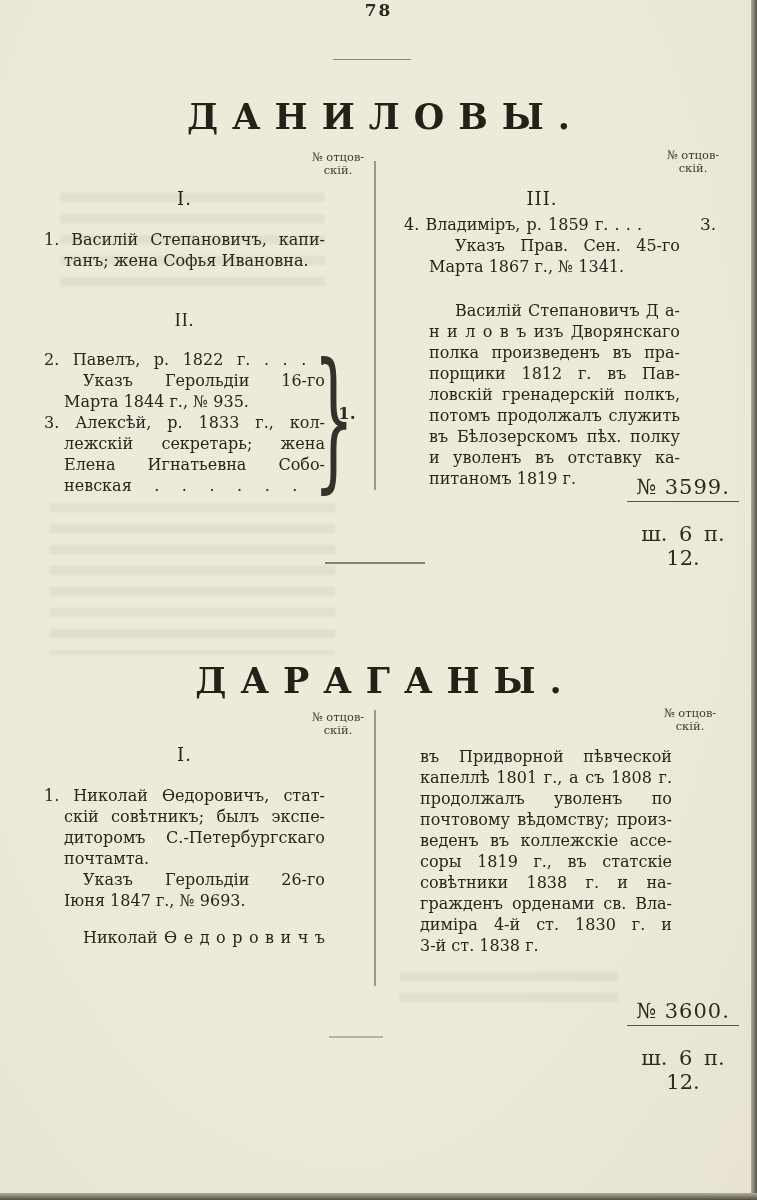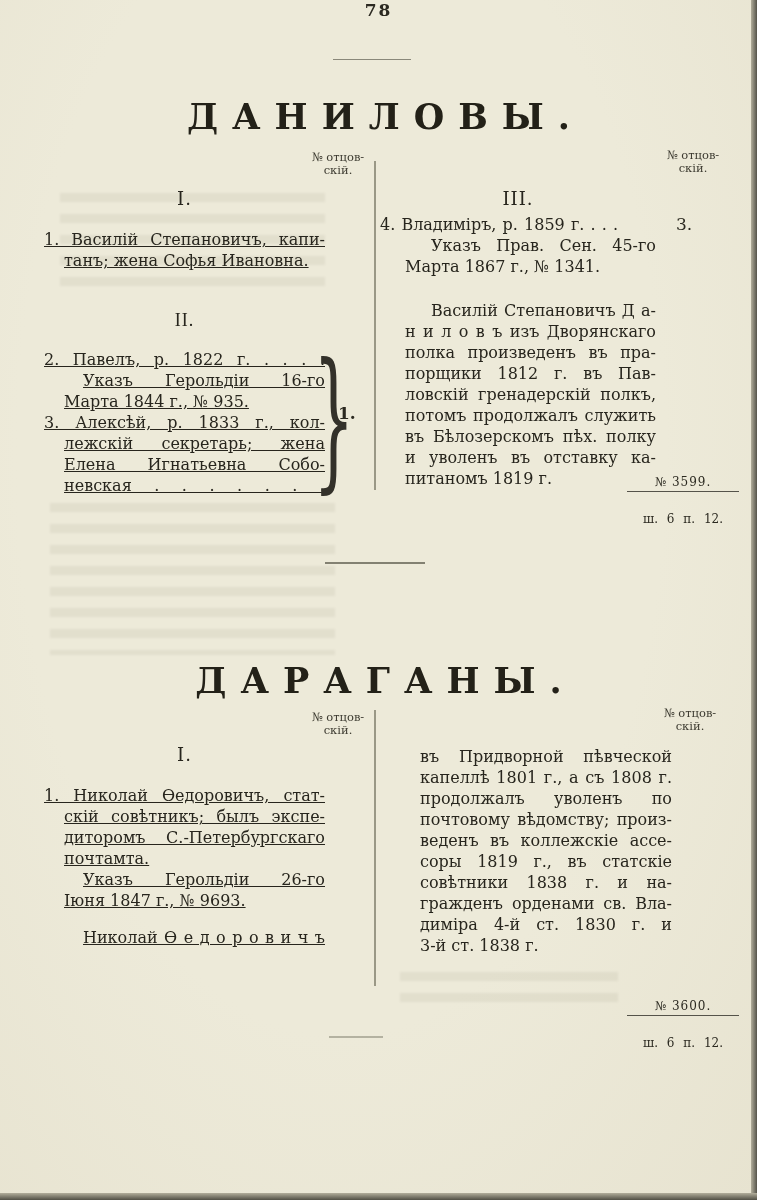--- a/index.html
+++ b/index.html
@@ -22,39 +22,39 @@
   .famtitle{left:0;right:0;text-align:center;font-size:35px;font-weight:bold;
     letter-spacing:14px;text-indent:14px;color:#232118;}
   .gut-label{width:62px;font-size:11.5px;line-height:13px;text-align:center;color:#3c3a30;}
   .vrule{left:374px;width:2px;background:#62604f;opacity:.6;}
   .divider{height:2px;background:#5f5d4f;opacity:.75;}
   .divider.faint{height:1.5px;background:#8e8c7c;opacity:.6;}
   
   .col{font-size:16px;line-height:21px;}
   .roman{font-size:18px;line-height:22px;text-align:center;letter-spacing:1px;}
   .entry{position:relative;}
-  .pad20{padding-left:20px;text-decoration:underline;}
+  .pad20{padding-left:20px;}
   .pad24{padding-left:24px;}
   .pad25{padding-left:25px;}
   .ln{text-align:justify;text-align-last:justify;}
   .ln.nj{text-align-last:left;}
   .pad20 .ln.hang{text-indent:-20px;}
   .pad25 .ln.hang{text-indent:-25px;}
   .pad20 .ln.ind{text-indent:19px;}
   .pad25 .ln.ind{text-indent:26px;}
   .ln.pr{padding-right:38px;}
   .mb19{margin-bottom:19px;} .mb16{margin-bottom:18px;font-family:Liberation Serif, serif;} .mb4{margin-bottom:4px;}
   .mt38{margin-top:38px;} .mt23{margin-top:23px;} .mt16{margin-top:16px;}
   
   .brace{left:313px;top:340px;font-size:145px;line-height:150px;color:#33312a;
     transform:scale(0.45,1.05);transform-origin:left top;}
   .father{font-size:17px;font-weight:bold;color:#2b2920;}
   .father-inline{position:absolute;left:296px;top:0;font-size:17px;color:#2b2920;}
   
-  .refblock{width:112px;text-align:center;font-size:12px;color:#2b2920;}
+  .refblock{width:112px;text-align:center;font-size:21px;color:#2b2920;}
   .refblock .num{padding-bottom:2px;border-bottom:1px solid #55534a;letter-spacing:1px;}
   .refblock .code{padding-top:3px;word-spacing:5px;margin-top:17px;}
 </style>
 </head>
 <body>
 
 <div class="page">
 
   <div class="abs ghost" style="left:60px;top:193px;width:265px;height:105px;"></div>
   <div class="abs ghost" style="left:50px;top:503px;width:285px;height:152px;"></div>
@@ -93,21 +93,21 @@
           <div class="ln hang">3. Алексѣй, р. 1833 г., кол-</div>
           <div class="ln">лежскій секретарь; жена</div>
           <div class="ln">Елена Игнатьевна Собо-</div>
           <div class="ln">невская . . . . . . .</div>
         </div>
     </div>
 
     <div class="abs brace">}</div>
     <div class="abs father" style="left:338px;top:403px;">1.</div>
 
-    <div class="abs col" style="left:380px;top:188px;width:276px;">
+    <div class="abs col" style="left:404px;top:188px;width:276px;">
       <div class="roman mb4">III.</div>
       <div class="entry pad25">
         <span class="father-inline">3.</span>
         <div>
             <div class="ln hang pr">4. Владиміръ, р. 1859 г. . . .</div>
             <div class="ln ind">Указъ Прав. Сен. 45-го</div>
             <div class="ln nj">Марта 1867 г., № 1341.</div>
           </div>
       </div>
       <div class="entry pad25 mt23">

